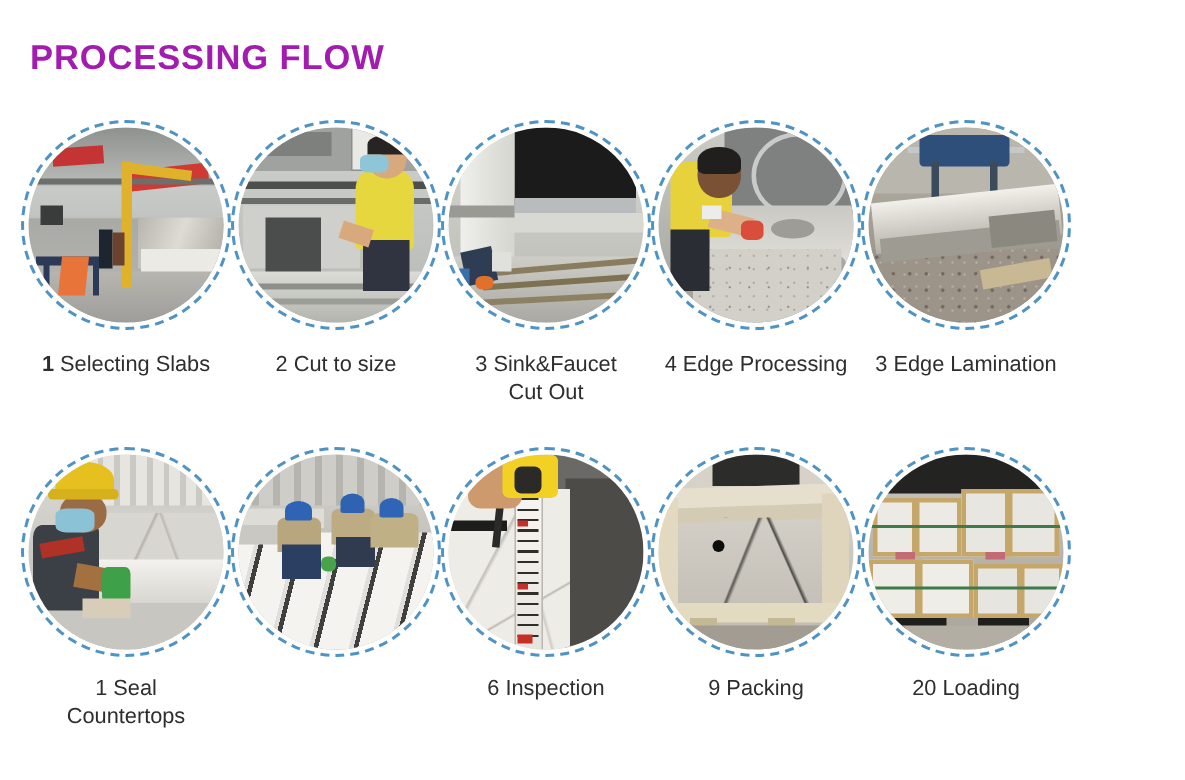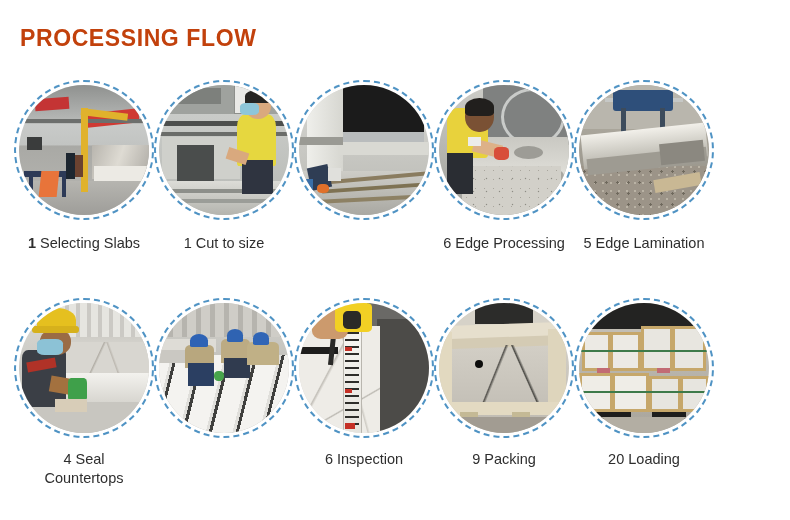--- a/index.html
+++ b/index.html
@@ -18,21 +18,21 @@
   }
 
   
   .page-title {
     position: absolute;
     left: 20px;
     top: 27px;
     font-size: 23px;
     font-weight: bold;
     letter-spacing: 0.6px;
-    color: #c2410c;
+    color: #a21caf;
     line-height: 1;
     white-space: nowrap;
   }
 
   
   .flow-grid {
     position: absolute;
     left: 0;
     top: 80px;
     width: 790px;
@@ -334,80 +334,82 @@
             <i class="stripe"></i>
             <i class="stripe2"></i>
           <i class="shirt"></i>
             <i class="pants"></i>
             <i class="head"></i>
             <i class="hair"></i>
           <i class="mask"></i>
             <i class="arm"></i>
         </div>
       </div>
-      <div class="caption">1 Cut to size</div>
+      <div class="caption">2 Cut to size</div>
     </div>
 
     <div class="step">
       <div class="circle-wrap">
         <div class="photo s3">
           <i class="darkroom"></i>
             <i class="column"></i>
             <i class="steel"></i>
             <i class="slabtop"></i>
           <i class="gap"></i>
             <i class="floor"></i>
           <i class="bar1"></i>
             <i class="bar2"></i>
             <i class="bar3"></i>
           <i class="tool"></i>
             <i class="tool2"></i>
             <i class="orange"></i>
             <i class="blue"></i>
         </div>
       </div>
+      <div class="caption">3 Sink&amp;Faucet
+Cut Out</div>
     </div>
 
     <div class="step">
       <div class="circle-wrap">
         <div class="photo s4">
           <i class="wall"></i>
             <i class="ring"></i>
             <i class="counter"></i>
           <i class="hole1"></i>
             <i class="hole2"></i>
             <i class="granite"></i>
           <i class="shirt"></i>
             <i class="pants"></i>
             <i class="head"></i>
             <i class="hair"></i>
           <i class="arm"></i>
             <i class="cuff"></i>
             <i class="glove"></i>
         </div>
       </div>
-      <div class="caption wide">6 Edge Processing</div>
+      <div class="caption wide">4 Edge Processing</div>
     </div>
 
     <div class="step">
       <div class="circle-wrap">
         <div class="photo s5">
           <i class="bg"></i>
             <i class="rod"></i>
             <i class="machine"></i>
           <i class="mleg1"></i>
             <i class="mleg2"></i>
           <i class="ground"></i>
             <i class="plank"></i>
           <i class="bar"></i>
             <i class="bar2"></i>
             <i class="edge"></i>
         </div>
       </div>
-      <div class="caption wide">5 Edge Lamination</div>
+      <div class="caption wide">3 Edge Lamination</div>
     </div>
 
   </div>
 
   <div class="flow-row row-2">
 
     <div class="step">
       <div class="circle-wrap">
         <div class="photo s6">
           <i class="bgslabs"></i>
@@ -419,21 +421,21 @@
             <i class="redstrip"></i>
             <i class="head"></i>
           <i class="helmet"></i>
             <i class="brim"></i>
             <i class="mask"></i>
           <i class="arm"></i>
             <i class="bottle"></i>
             <i class="cloth"></i>
         </div>
       </div>
-      <div class="caption">4 Seal
+      <div class="caption">1 Seal
 Countertops</div>
     </div>
 
     <div class="step">
       <div class="circle-wrap">
         <div class="photo s7">
           <i class="bgwall"></i>
             <i class="floor"></i>
             <i class="step1"></i>
             <i class="step2"></i>

